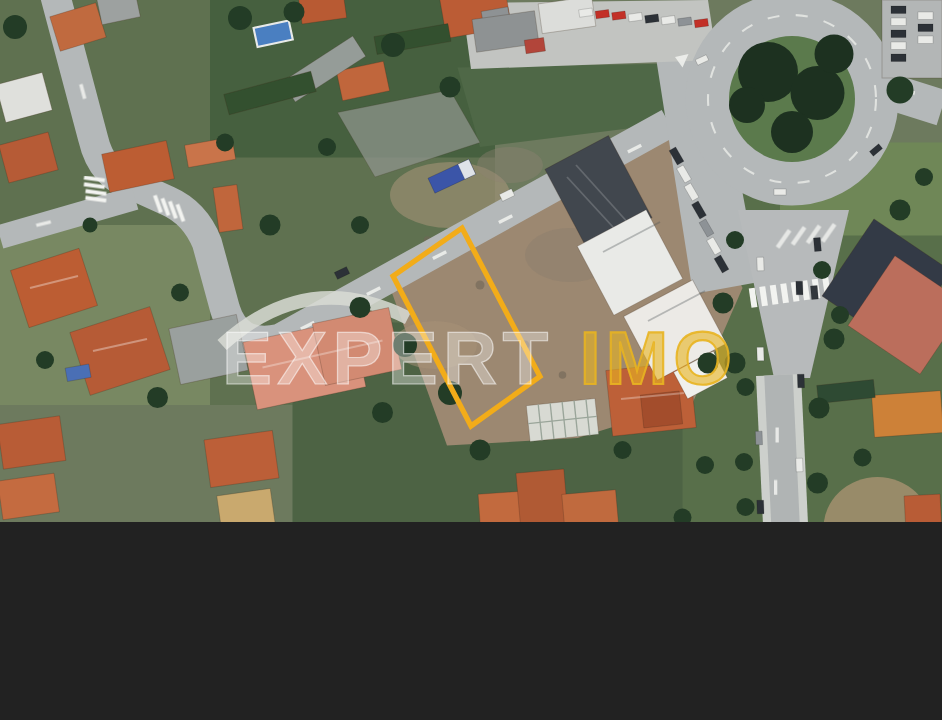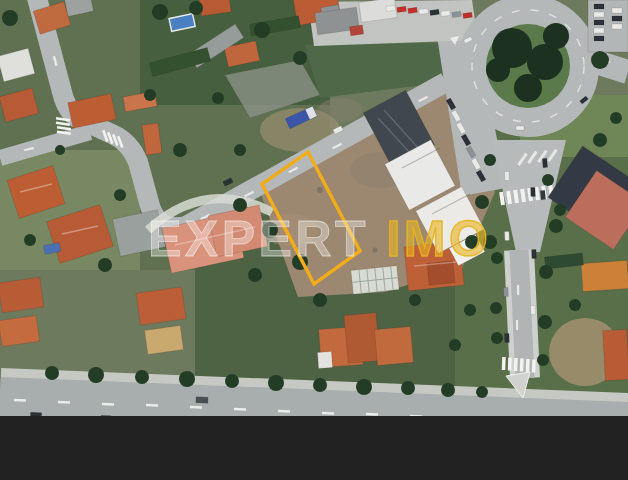--- a/index.html
+++ b/index.html
@@ -1,16 +1,16 @@
 <!DOCTYPE html>
 <html><head>
 <meta charset="utf-8">
 <style>
   html,body{margin:0;padding:0;background:#222;}
-  .stage{position:relative;width:628px;height:416px;overflow:hidden;font-family:"Liberation Sans",sans-serif;}
+  .stage{position:relative;width:628px;height:348px;overflow:hidden;font-family:"Liberation Sans",sans-serif;}
   .stage svg{position:absolute;inset:0;display:block;}
   .wm{font-family:"Liberation Sans",sans-serif;font-weight:600;letter-spacing:3.5px;}
 </style>
 </head>
 <body>
 
 <div class="stage">
 <svg viewBox="0 0 628 480" width="628" height="480">
 
   <g>

